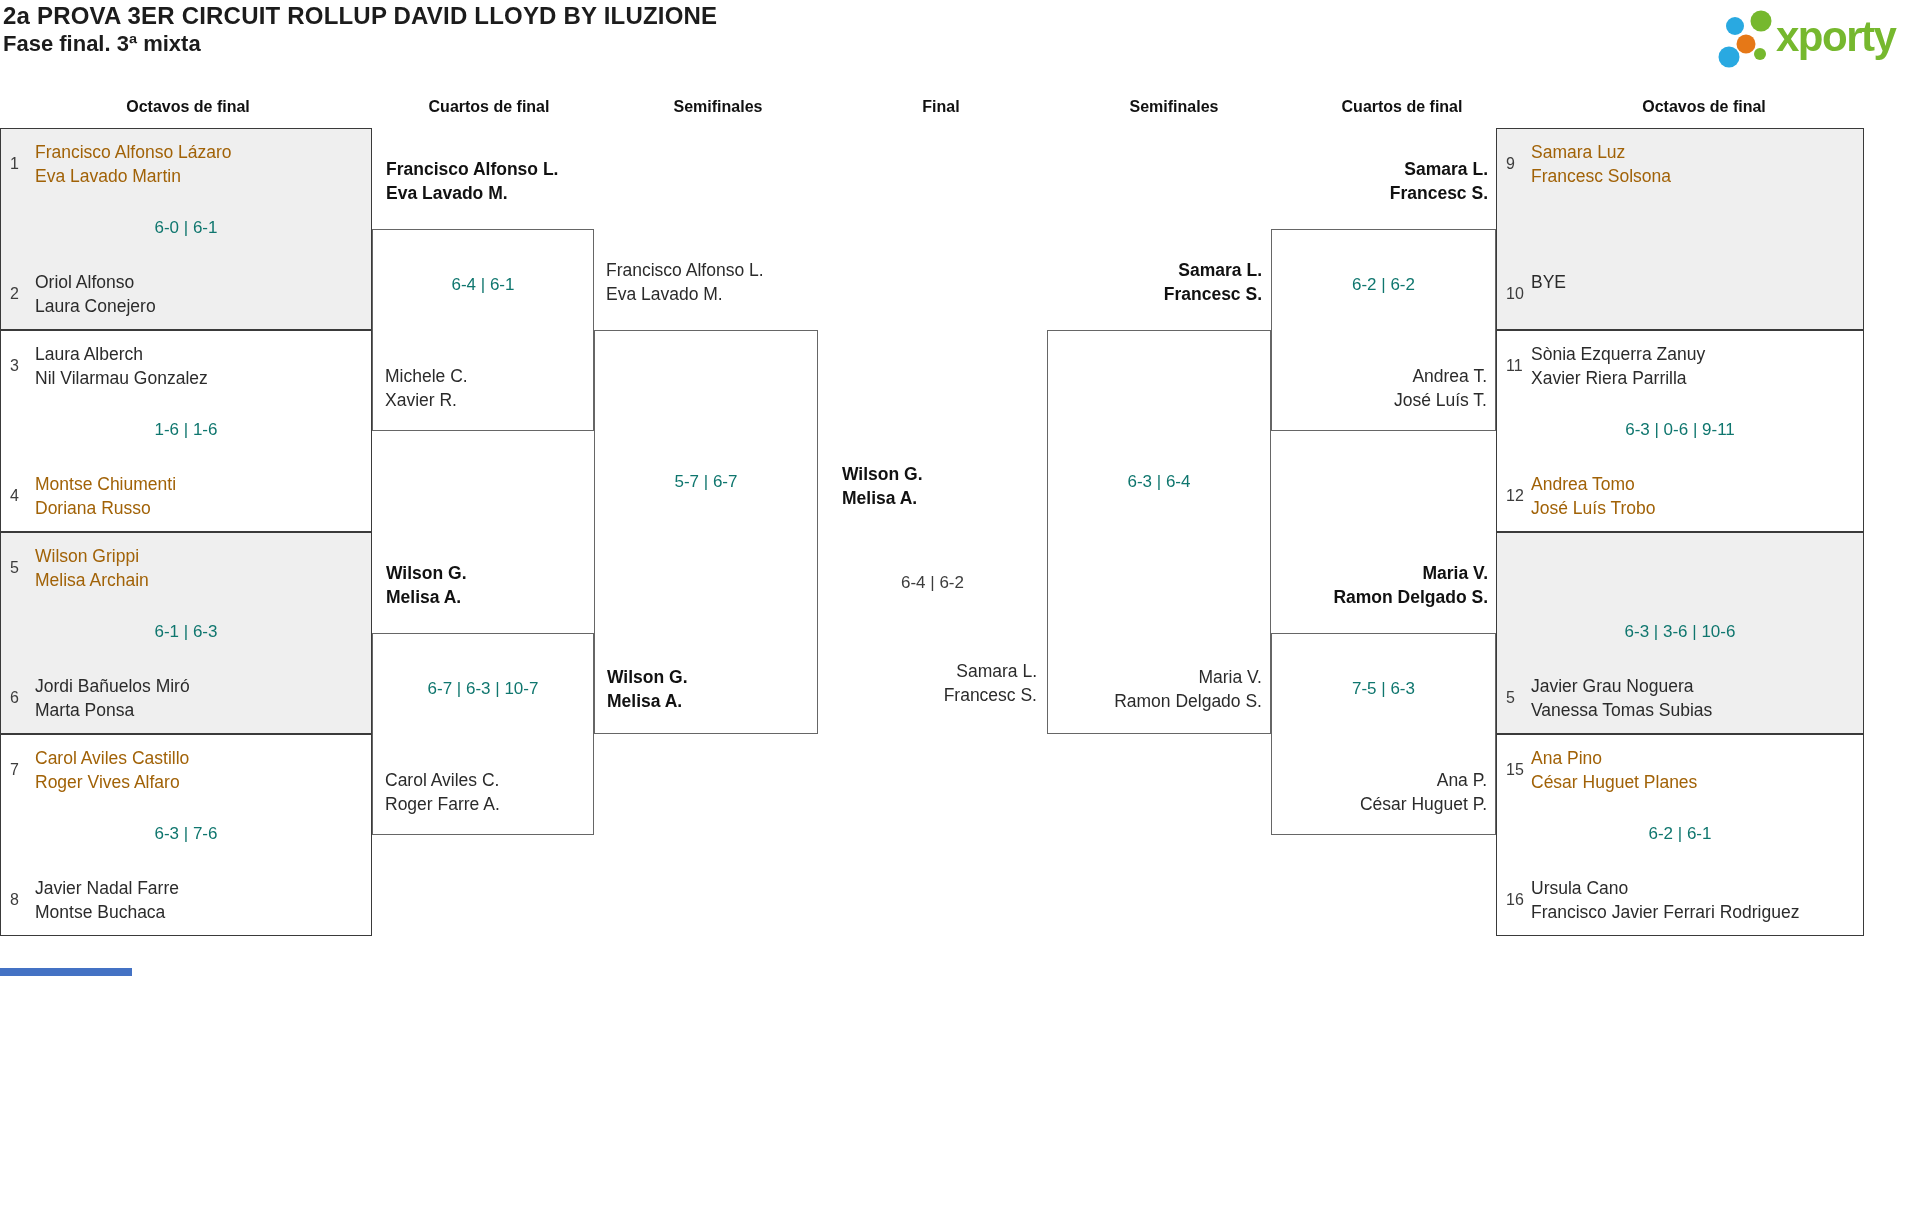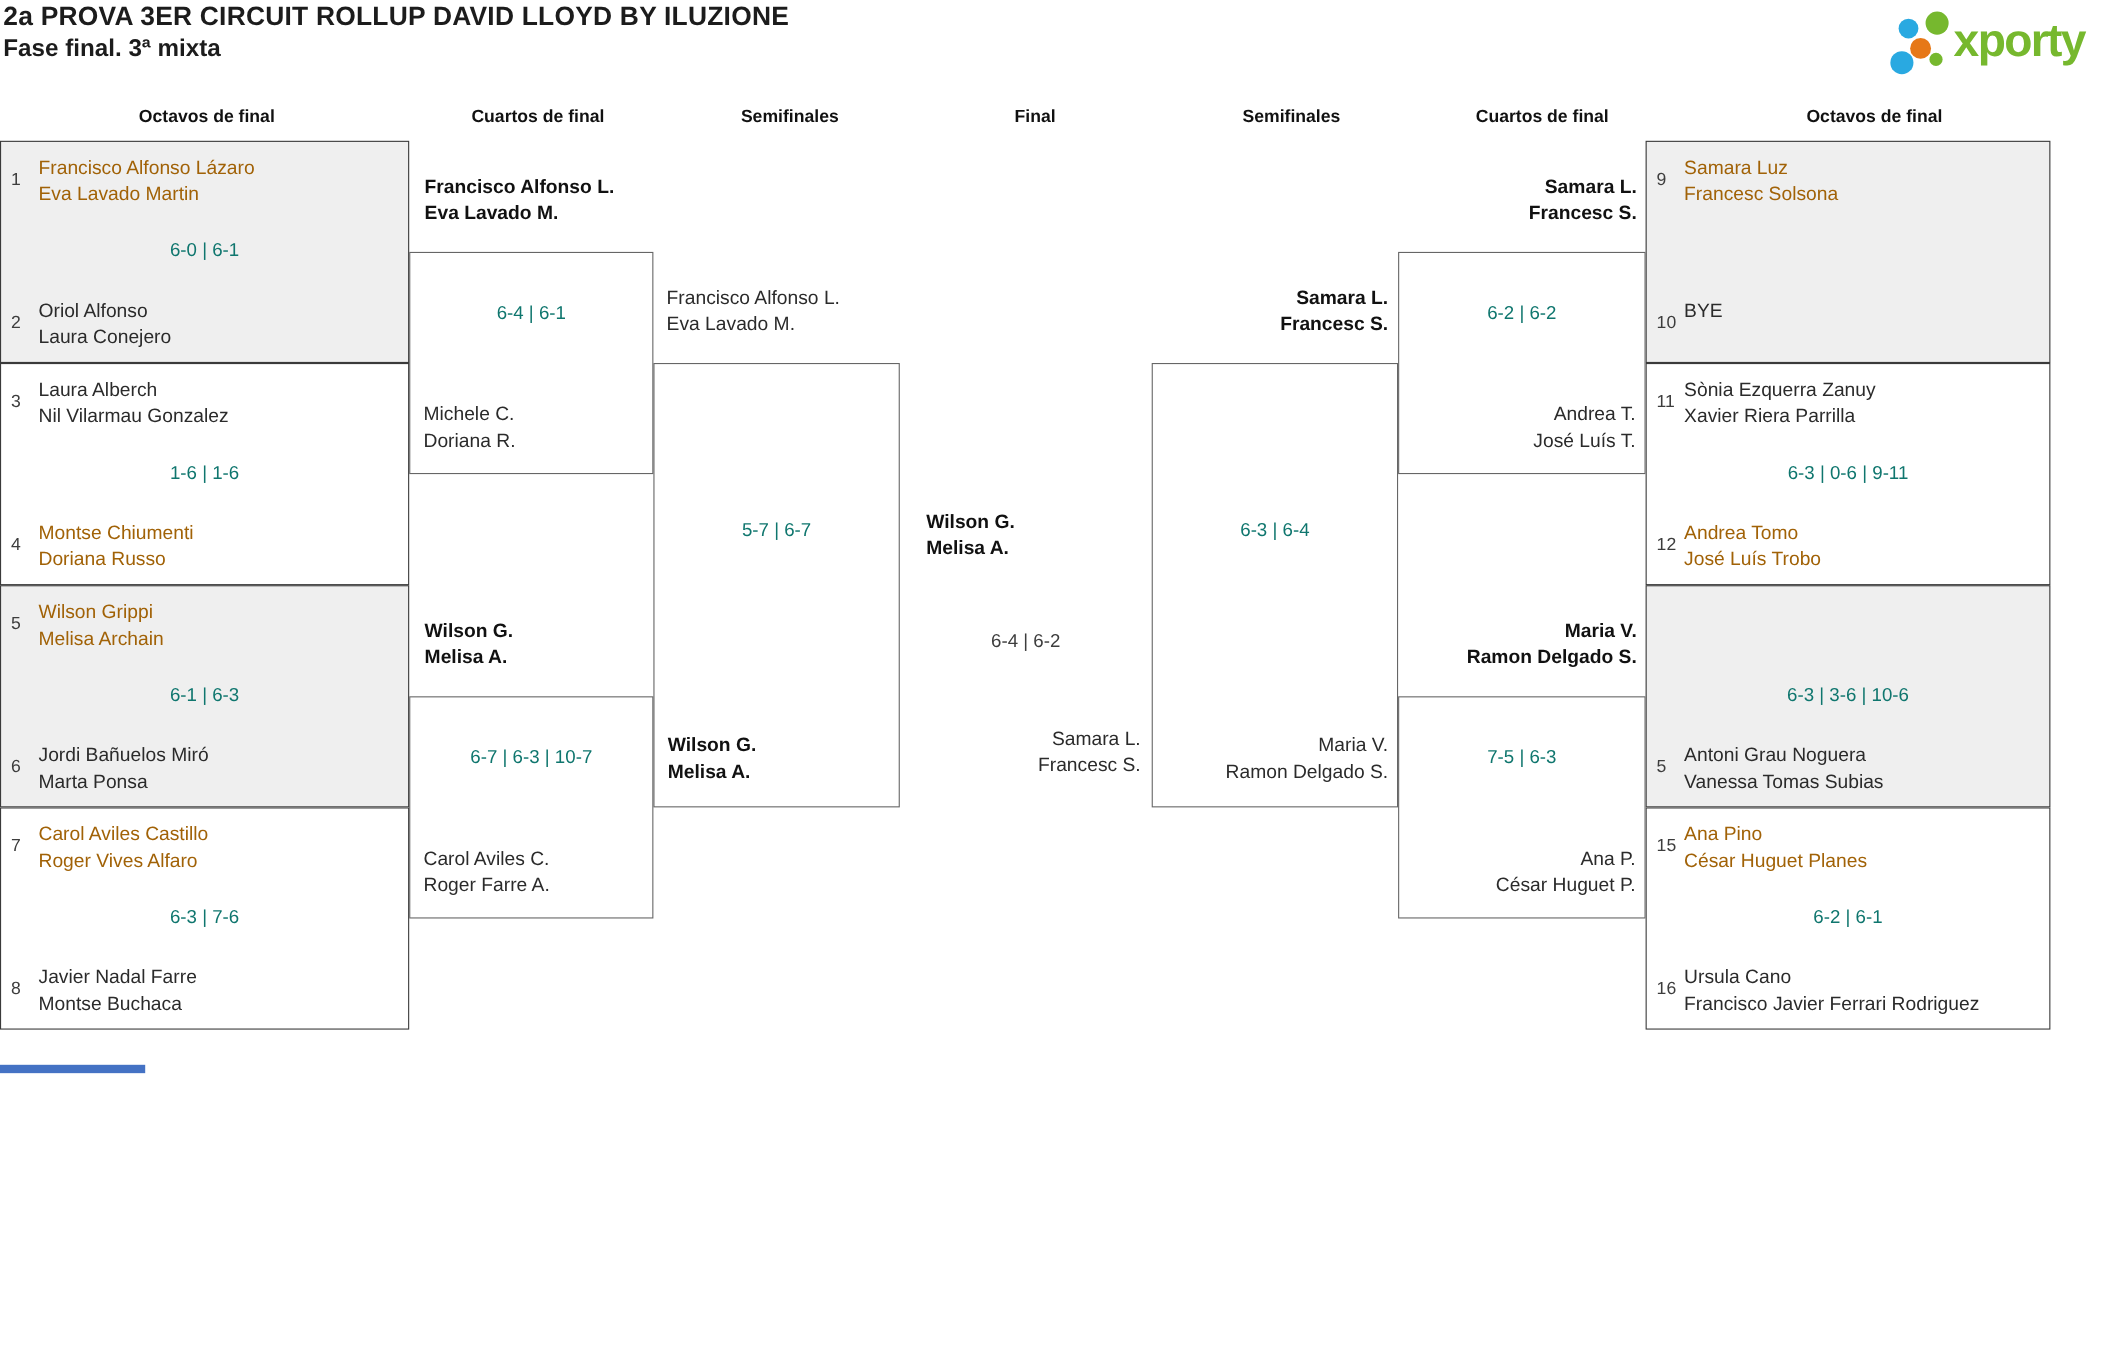--- a/index.html
+++ b/index.html
@@ -133,21 +133,21 @@
   </div>
 
   <div class="pair win" style="left:386px;top:157px">
     <div>Francisco Alfonso L.</div>
     <div>Eva Lavado M.</div>
   </div>
   <div class="mbox qf" style="left:372px;top:229px;width:222px;height:202px">
     <div class="mscore">6-4 | 6-1</div>
     <div class="mbot">
       <div>Michele C.</div>
-      <div>Doriana R.</div>
+      <div>Xavier R.</div>
     </div>
   </div>
 
   <div class="pair win" style="left:386px;top:561px">
     <div>Wilson G.</div>
     <div>Melisa A.</div>
   </div>
   <div class="mbox qf" style="left:372px;top:633px;width:222px;height:202px">
     <div class="mscore">6-7 | 6-3 | 10-7</div>
     <div class="mbot">
@@ -248,21 +248,21 @@
         <div>José Luís Trobo</div>
       </div>
     </div>
   </div>
 
   <div class="obox rt shaded" style="left:1496px;top:532px">
     <div class="mscore">6-3 | 3-6 | 10-6</div>
     <div class="slot bot">
       <span class="seed">5</span>
       <div class="names">
-        <div>Antoni Grau Noguera</div>
+        <div>Javier Grau Noguera</div>
         <div>Vanessa Tomas Subias</div>
       </div>
     </div>
   </div>
 
   <div class="obox rt" style="left:1496px;top:734px">
     <div class="slot top">
       <span class="seed">15</span>
       <div class="names win">
         <div>Ana Pino</div>

